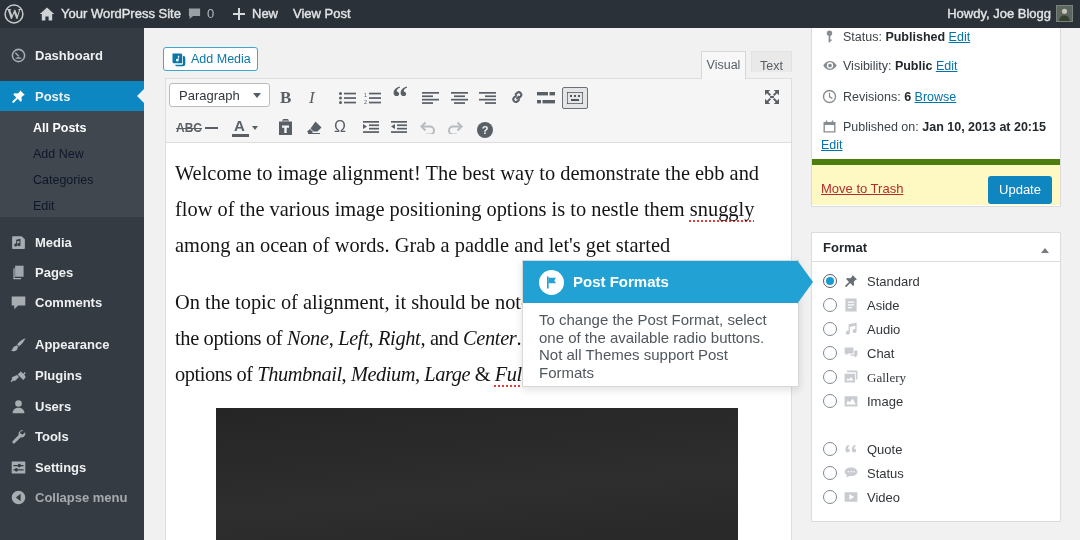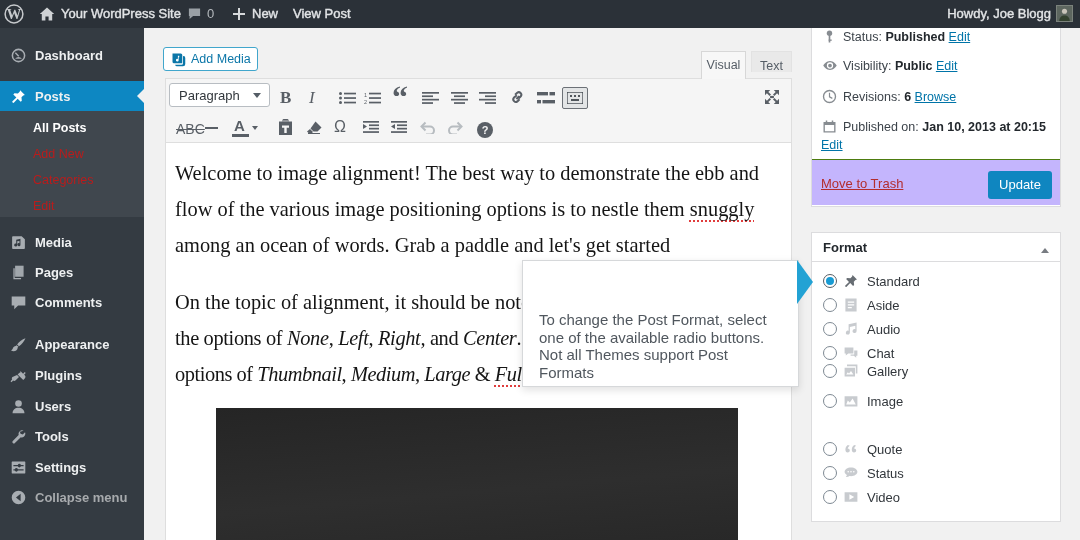--- a/index.html
+++ b/index.html
@@ -14,21 +14,21 @@
 
 
 #sidebar{position:absolute;left:0;top:28px;width:144px;height:512px;background:#343b42;}
 #submenu{position:absolute;left:0;top:83px;width:144px;height:106px;background:#40474e;}
 .mi{position:absolute;left:0;width:144px;height:30px;color:#eef0f1;font-size:13px;font-weight:bold;}
 .mi .ic{position:absolute;left:10px;top:50%;margin-top:-8.5px;width:17px;height:17px;color:#a8adb2;}
 .mi .lb{position:absolute;left:35px;top:50%;transform:translateY(-50%);}
 .mi.active{background:#0d87c2;}
 .mi.active .ic{color:#fff;}
 .mi.active .arrow{position:absolute;right:0;top:50%;margin-top:-7px;width:0;height:0;border:7px solid transparent;border-right:7px solid #f1f1f1;}
-.smi{position:absolute;left:33px;height:16px;line-height:16px;color:#b91c1c;font-size:12.5px;}
+.smi{position:absolute;left:33px;height:16px;line-height:16px;color:#0f172a;font-size:12.5px;}
 .smi.cur{color:#fff;font-weight:bold;}
 
 
 #addmedia{position:absolute;left:163px;top:47px;width:95px;height:24px;background:#fff;border:1px solid #41a6cc;border-radius:3px;color:#0b76a8;font-size:12.5px;line-height:22px;}
 #addmedia svg{position:absolute;left:7px;top:4px;}
 #addmedia span{position:absolute;left:27px;}
 .tab{position:absolute;height:25px;font-size:12.5px;color:#555d66;text-align:center;line-height:25px;}
 #tab-visual{left:701px;top:51px;width:45px;height:28px;background:#f7f7f7;border:1px solid #d7d7d7;border-bottom:none;z-index:3;line-height:27px;}
 #tab-text{left:751px;top:51px;width:41px;height:21px;background:#e9e9e9;border:1px solid #e2e2e2;border-bottom:none;line-height:28px;}
 #editor{position:absolute;left:165px;top:78px;width:627px;height:462px;background:#fff;border:1px solid #dedede;border-bottom:none;}
@@ -44,21 +44,21 @@
 .sq{text-decoration:underline;text-decoration-style:dotted;text-decoration-color:#e03c3c;text-decoration-thickness:2px;text-underline-offset:4px;}
 #darkimg{position:absolute;left:50px;top:264px;width:522px;height:132px;background:linear-gradient(175deg,#252525,#2e2e2e 60%,#282828);}
 
 
 .box{position:absolute;left:811px;width:250px;background:#fff;border:1px solid #dcdcde;}
 #pubbox{top:28px;height:179px;border-top:none;}
 .prow{position:absolute;left:31px;font-size:12.5px;color:#3c434a;white-space:nowrap;}
 .prow svg{position:absolute;left:-21px;top:-1px;color:#878c91;}
 a.blue{color:#0074a8;text-decoration:underline;}
 b{color:#23282d;}
-#pubfoot{position:absolute;left:0;top:131px;width:248px;height:46px;background:#c4b5fd;border-top:1px solid #4d7c0f;}
+#pubfoot{position:absolute;left:0;top:131px;width:248px;height:46px;background:#fef9c3;border-top:6px solid #4d7c0f;}
 #trash{position:absolute;left:9px;top:16px;color:#b32d2e;text-decoration:underline;font-size:13px;}
 #updatebtn{position:absolute;left:176px;top:11px;width:64px;height:28px;background:#0f86c0;border-radius:3px;color:#fff;font-size:13px;text-align:center;line-height:28px;}
 #fmtbox{top:232px;height:290px;}
 #fmthead b{position:absolute;left:11px;top:7px;font-size:13px;color:#23282d;}
 #fmthead .tri{position:absolute;right:11px;top:11px;width:0;height:0;border:4px solid transparent;border-bottom:5px solid #787c82;}
 #fmtsep{position:absolute;left:0;top:28px;width:248px;height:1px;background:#dcdcde;}
 .frow{position:absolute;left:10px;width:230px;height:24px;}
 .frow .radio{position:absolute;left:1px;top:5px;width:14px;height:14px;border:1px solid #7e8993;border-radius:50%;background:#fff;}
 .frow .radio.sel{border-color:#565d64;}
 .frow .radio.sel:after{content:"";position:absolute;left:2px;top:2px;width:8px;height:8px;border-radius:50%;background:#189bd3;}
@@ -250,21 +250,21 @@
           <rect x="3" y="3" width="2" height="2"></rect>
           <rect x="7" y="3" width="2" height="2"></rect>
           <rect x="11" y="3" width="2" height="2"></rect>
           <rect x="4" y="7" width="8" height="2"></rect>
         </svg>
       </span>
     <svg class="tbi" style="left:598px;top:10px;" width="16" height="16" viewBox="0 0 16 16" fill="currentColor">
         <path d="M1 1h5.2L4.3 2.9 7 5.6 5.6 7 2.9 4.3 1 6.2zM15 1H9.8l1.9 1.9L9 5.6 10.4 7l2.7-2.7L15 6.2zM1 15h5.2l-1.9-1.9L7 10.4 5.6 9l-2.7 2.7L1 9.8zM15 15H9.8l1.9-1.9L9 10.4 10.4 9l2.7 2.7L15 9.8z"></path>
         <rect x="6.1" y="6.9" width="3.8" height="2.2"></rect>
       </svg>
-    <span class="tbt" style="left:10px;top:42px;font-size:14px;font-weight:normal;text-decoration:line-through;">ABC</span>
+    <span class="tbt" style="left:10px;top:42px;font-size:12px;font-weight:bold;text-decoration:line-through;">ABC</span>
     <svg class="tbi" style="left:39px;top:48px;" width="13" height="2" viewBox="0 0 13 2" fill="currentColor">
         <rect width="13" height="2"></rect>
       </svg>
     <span class="tbt" style="left:68px;top:38px;font-size:15px;font-weight:bold;">A</span>
     <svg class="tbi" style="left:66px;top:55px;" width="17" height="3" viewBox="0 0 17 3" fill="currentColor">
         <rect width="17" height="3"></rect>
       </svg>
     <span style="position:absolute;left:86px;top:47px;width:0;height:0;border:3.5px solid transparent;border-top:4.5px solid #595f66;"></span>
     <svg class="tbi" style="left:112px;top:40px;" width="15" height="16" viewBox="0 0 15 16" fill="currentColor">
         <path d="M1 2.5h13V16H1z"></path>
@@ -362,21 +362,21 @@
       <span class="flb">Audio</span>
     </div>
   <div class="frow" style="top:108px;">
       <span class="radio"></span>
       <svg class="fic" viewBox="0 0 20 20" fill="currentColor">
         <path d="M2 3h11v7.5H6.5L3.5 13v-2.5H2z"></path>
         <path d="M14 7h4v6.5h-1.5V16l-3-2.5H9.5V12H14z"></path>
       </svg>
       <span class="flb">Chat</span>
     </div>
-  <div class="frow" style="top:126px;">
+  <div class="frow" style="top:132px;font-family:Liberation Serif, serif;">
       <span class="radio"></span>
       <svg class="fic" viewBox="0 0 20 20" fill="currentColor">
         <path d="M5 2h13v11h-2V4H5z"></path>
         <path d="M2 6h13v11H2zm2 8.5h9L10 10l-2.5 3-1.5-1.5z" fill-rule="evenodd"></path>
       </svg>
       <span class="flb">Gallery</span>
     </div>
   <div class="frow" style="top:156px;">
       <span class="radio"></span>
       <svg class="fic" viewBox="0 0 20 20" fill="currentColor">
@@ -405,15 +405,24 @@
   <div class="frow" style="top:252px;">
       <span class="radio"></span>
       <svg class="fic" viewBox="0 0 20 20" fill="currentColor">
         <path d="M2 4h16v12H2zm6 2.5v7l6-3.5z" fill-rule="evenodd"></path>
       </svg>
       <span class="flb">Video</span>
     </div>
 </div>
 
 <div id="pointer">
+  <div class="hd">
+      <span class="circ">
+        <svg width="15" height="15" viewBox="0 0 20 20" fill="currentColor">
+          <rect x="4" y="2" width="2.2" height="16"></rect>
+          <path d="M6.2 3.5H16l-2.3 3.7L16 11H6.2z"></path>
+        </svg>
+      </span>
+      <span class="ttl">Post Formats</span>
+    </div>
   <span class="parrow"></span>
   <div class="ptext">To change the Post Format, select<br>one of the available radio buttons.<br>Not all Themes support Post<br>Formats</div>
 </div>
 
 </body></html>

